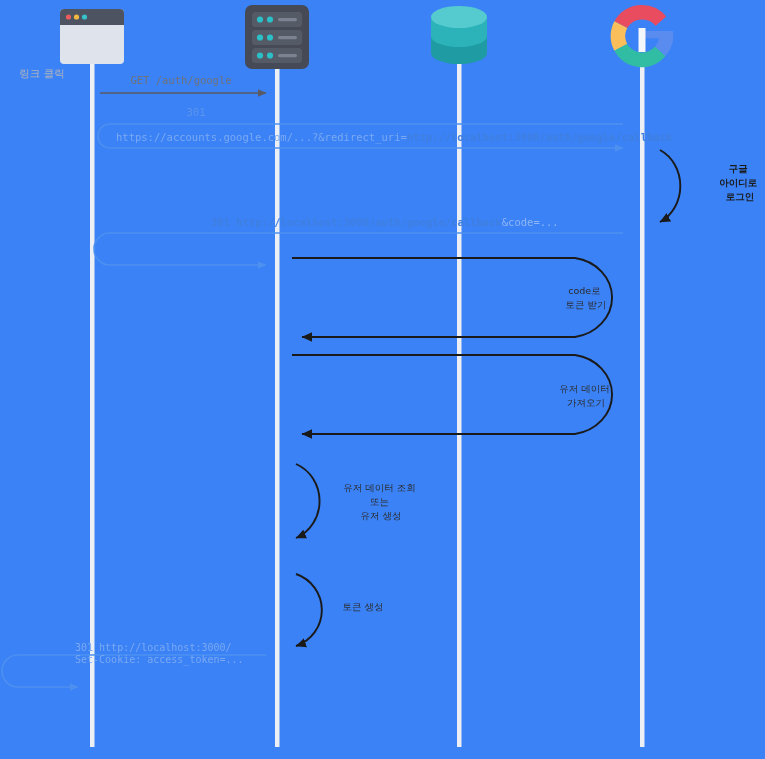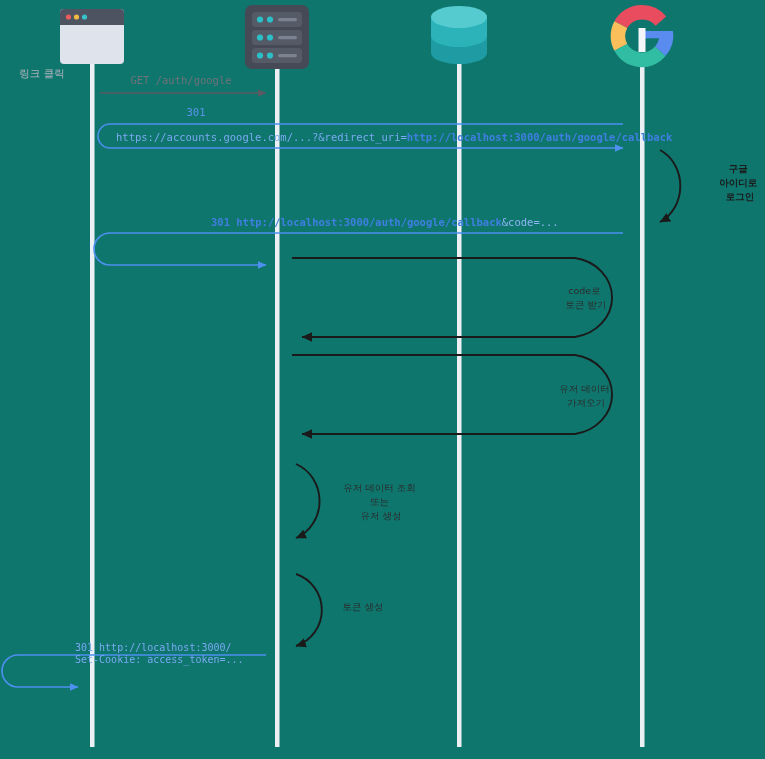--- a/index.html
+++ b/index.html
@@ -8,21 +8,21 @@
     background: #ffffff;
   }
   body {
     font-family: "DejaVu Sans Mono", "Liberation Mono", monospace;
   }
   #diagram-root {
     position: relative;
     width: 765px;
     height: 759px;
     overflow: hidden;
-    background: #0f766e;
+    background: #3b82f6;
   }
   svg#seq-svg {
     position: absolute;
     left: 0;
     top: 0;
     width: 765px;
     height: 759px;
     display: block;
   }
   .mono-label {

